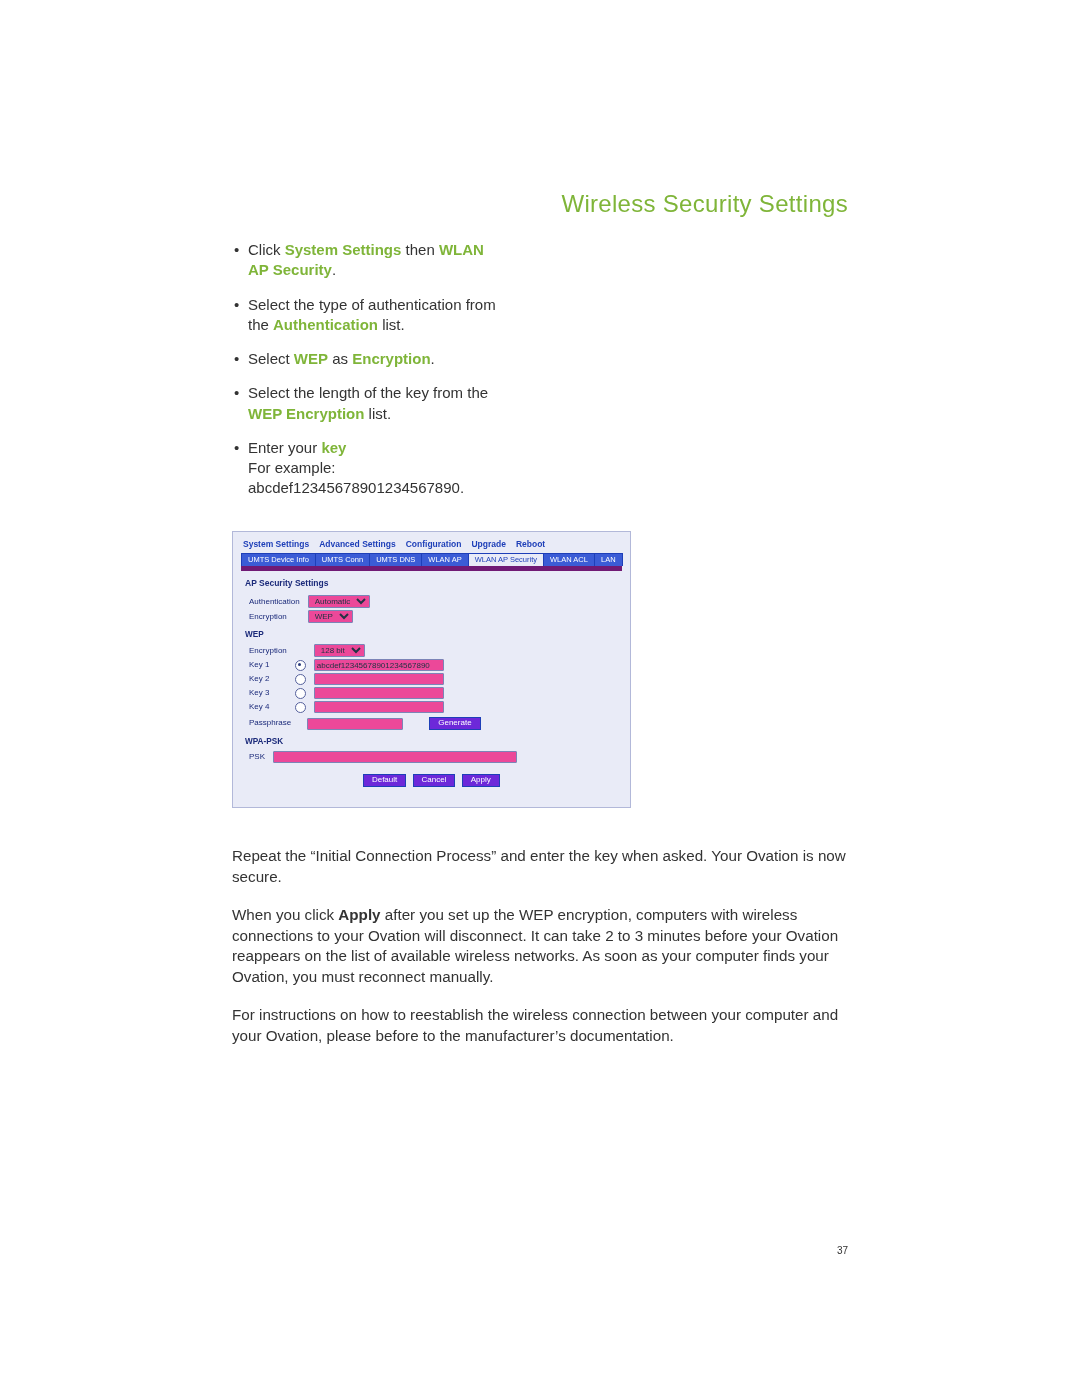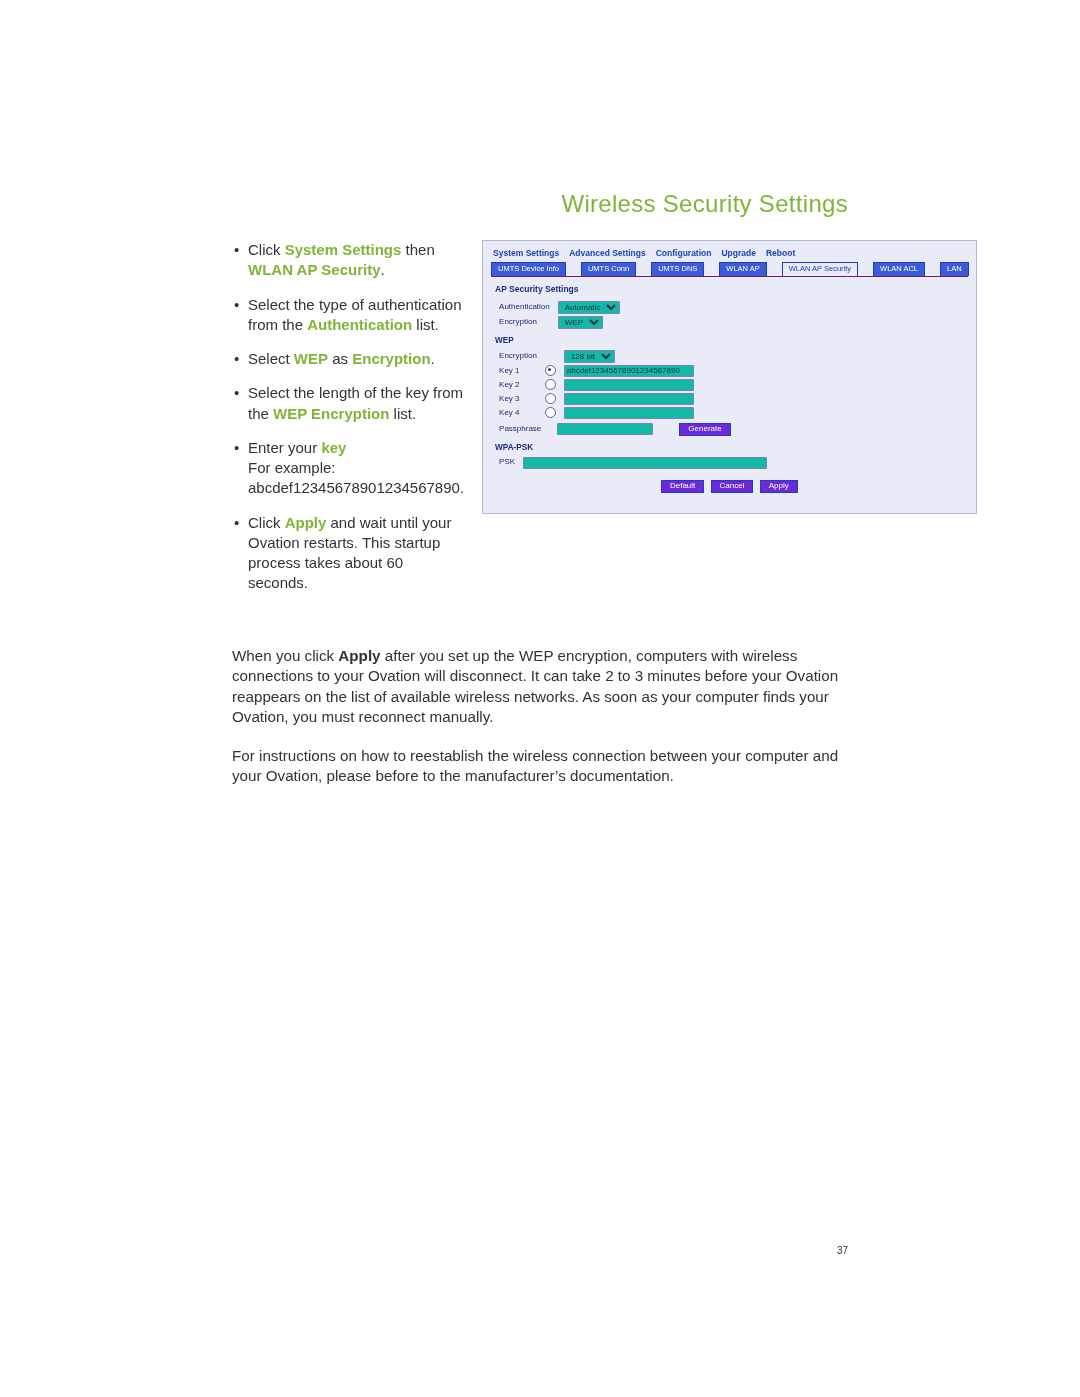--- a/index.html
+++ b/index.html
@@ -26,20 +26,21 @@
     color: #7fb539;
     font-weight: 400;
     font-size: 24px;
     letter-spacing: .3px;
   }
   .columns {
     margin-top: 60px;
     display: flex;
     gap: 18px;
     align-items: flex-start;
+    flex-direction: column;
   }
   .steps {
     width: 270px;
     font-size: 15px;
     color: #333;
     padding-left: 2px;
   }
   .steps ul {
     list-style: none;
     margin: 0;
@@ -74,22 +75,22 @@
   .topnav {
     display: flex;
     gap: 10px;
     padding: 2px 6px;
     font-size: 8.5px;
     font-weight: 700;
   }
   .topnav span { color: #1e3fb8; }
   .tabbar {
     display: flex;
-    gap: 16px;
-    border-bottom: 1px solid #701a75;
+    gap: 0;
+    border-bottom: 5px solid #701a75;
     margin: 2px 4px 0;
     font-size: 7.5px;
   }
   .tab {
     background: #3b5cd6;
     color: #fff;
     padding: 2px 6px;
     border: 1px solid #1e3fb8;
     border-bottom: none;
     margin-right: -1px;
@@ -107,21 +108,21 @@
     color: #1b2a7a;
   }
   .panel-title { font-weight: 700; font-size: 8.5px; margin-bottom: 6px; display:block;}
   .ftable { display: table; border-collapse: collapse; }
   .frow { display: table-row; }
   .fcell { display: table-cell; padding: 1px 4px; vertical-align: middle; font-size: 8px; white-space: nowrap; }
   select, input[type=text] {
     font-size: 8px;
     padding: 0 2px;
     height: 12px;
-    background: #14b8a6;
+    background: #ec4899;
     border: 1px solid #7c84b7;
     border-radius: 1px;
     color: #234;
     box-sizing: border-box;
   }
   select { height: 13px; }
   .radio {
     appearance: none;
     width: 9px; height: 9px;
     border: 1px solid #56619d;
@@ -179,21 +180,20 @@
 
   <div class="columns">
 
     <div class="steps">
       <ul id="steps-ul">
           <li>Click <span class="hl">System Settings</span> then <span class="hl2">WLAN AP Security</span>.</li>
           <li>Select the type of authentication from the <span class="hl">Authentication</span> list.</li>
           <li>Select <span class="hl">WEP</span> as <span class="hl2">Encryption</span>.</li>
           <li>Select the length of the key from the <span class="hl">WEP Encryption</span> list.</li>
           <li>Enter your <span class="hl">key</span><br>For example:<br>abcdef12345678901234567890.</li>
-          <li>Click <span class="hl">Apply</span> and wait until your Ovation restarts. This startup process takes about 60 seconds.</li>
         </ul>
     </div>
 
     <div class="figure">
       <div class="topnav" id="topnav">
           <span>System Settings</span>
           <span>Advanced Settings</span>
           <span>Configuration</span>
           <span>Upgrade</span>
           <span>Reboot</span>
@@ -292,20 +292,21 @@
           <span class="btn">Default</span>
           <span class="btn">Cancel</span>
           <span class="btn">Apply</span>
         </div>
       </div>
     </div>
 
   </div>
 
   <div class="body-copy">
+    <p>Repeat the “Initial Connection Process” and enter the key when asked. Your Ovation is now secure.</p>
 
     <p>
       <span>When you click </span><span class="b">Apply</span><span> after you set up the WEP encryption, computers with wireless connections to your Ovation will disconnect. It can take 2 to 3 minutes before your Ovation reappears on the list of available wireless networks. As soon as your computer finds your Ovation, you must reconnect manually.</span>
     </p>
 
     <p>For instructions on how to reestablish the wireless connection between your computer and your Ovation, please before to the manufacturer’s documentation.</p>
   </div>
 
   <div class="pagenum">37</div>
 </div>

